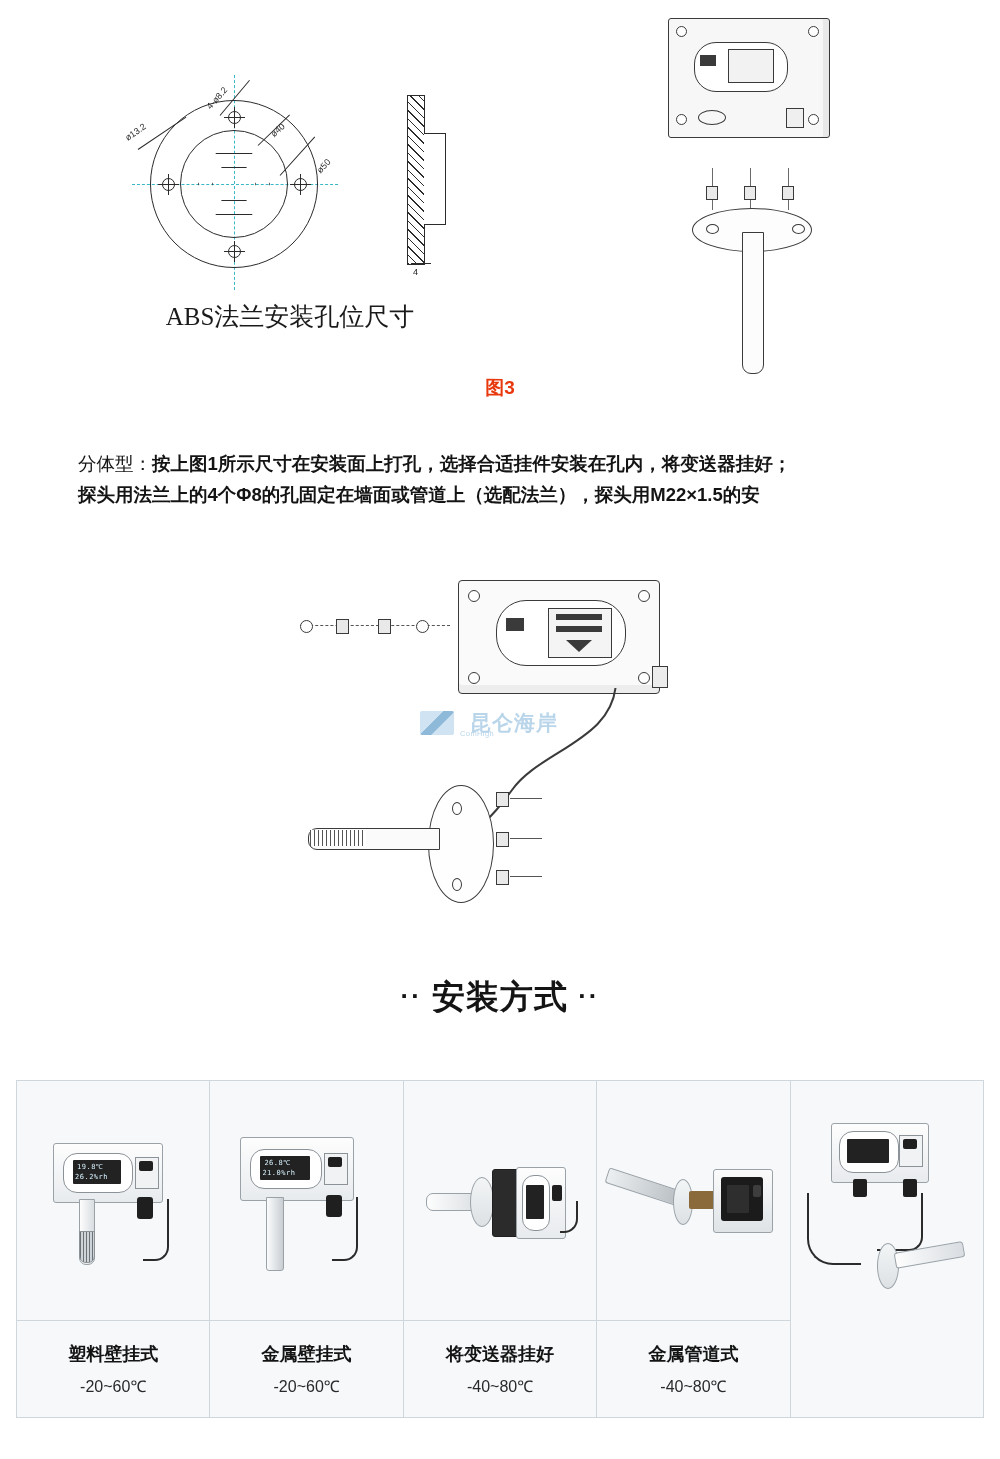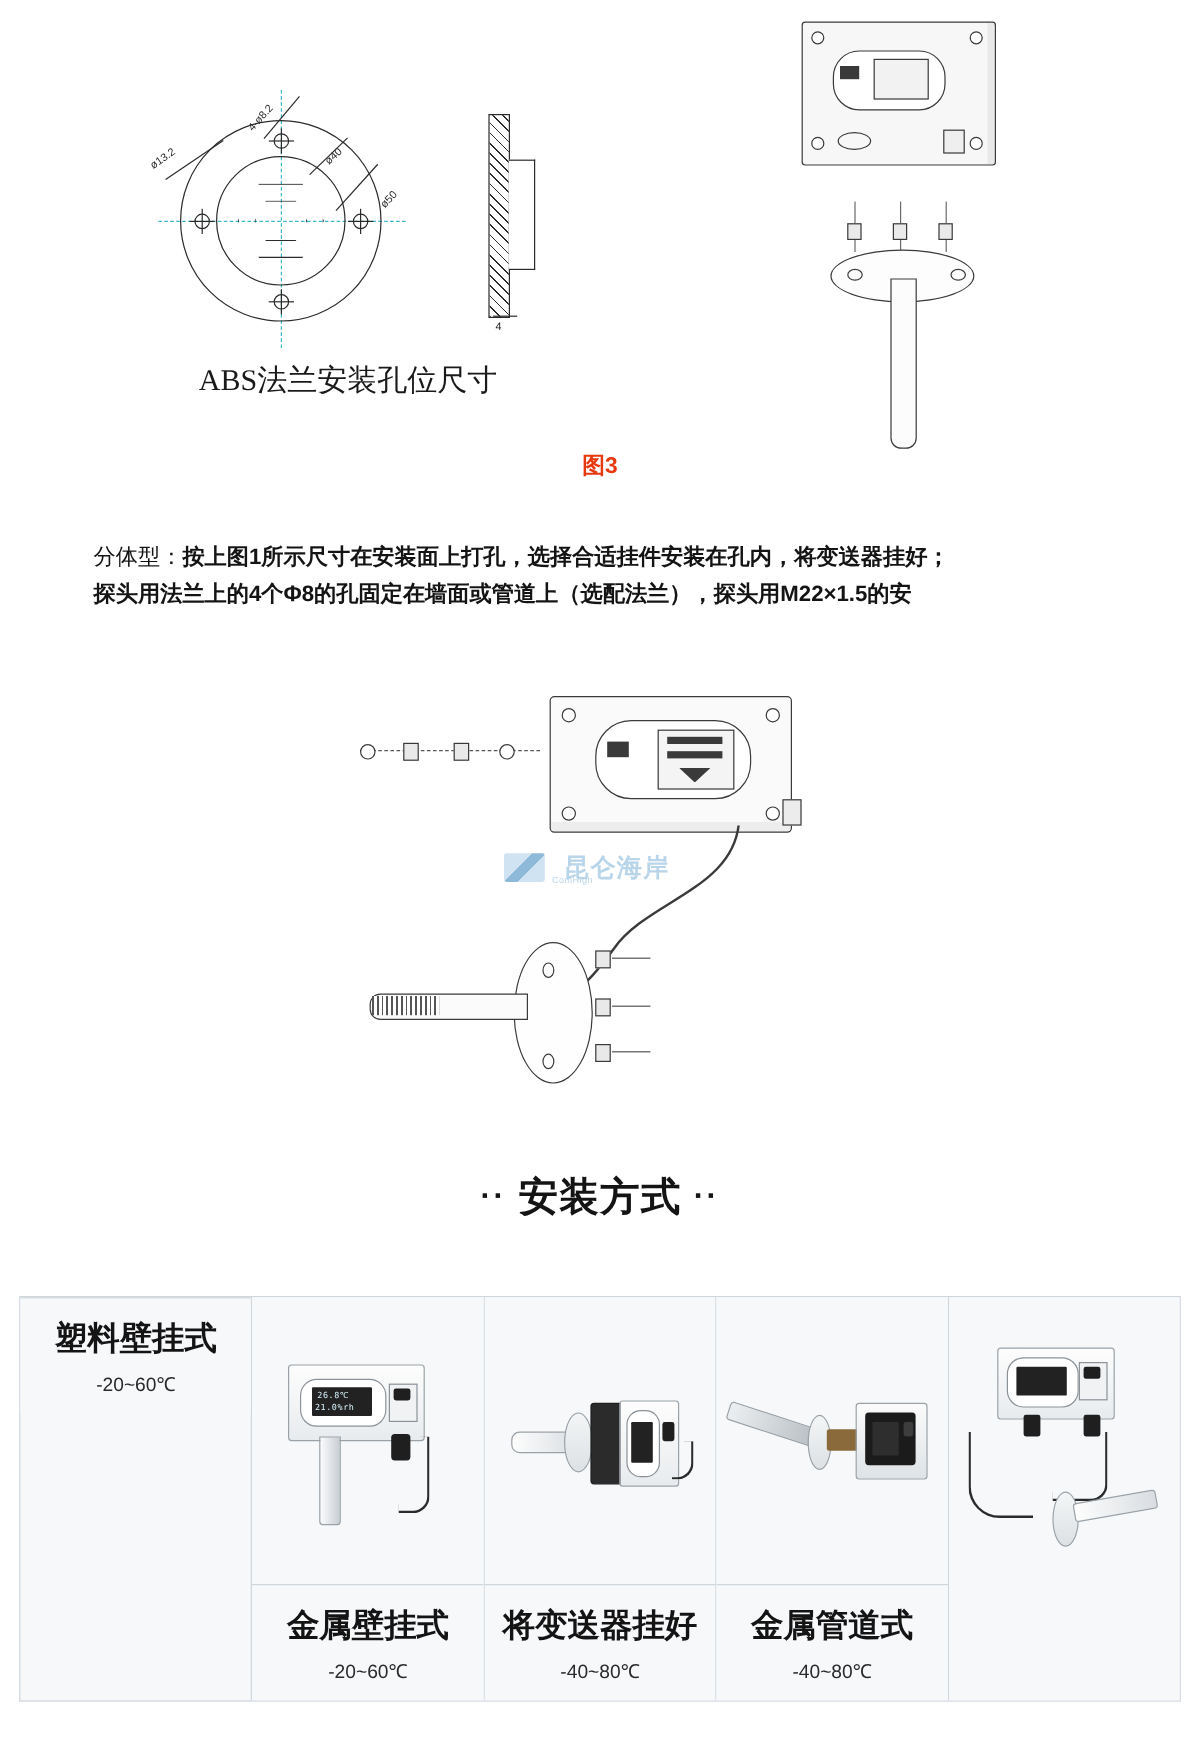--- a/index.html
+++ b/index.html
@@ -522,21 +522,21 @@
     height: 96px;
     border-top: 1px solid #cfd6dc;
     display: flex;
     flex-direction: column;
     align-items: center;
     justify-content: center;
     gap: 9px;
     background: #f6f8fa;
   }
   .glabel .name {
-    font-size: 27px;
+    font-size: 18px;
     font-weight: bold;
     color: #141414;
   }
   .glabel .temp {
     font-size: 16px;
     color: #2a2a2a;
   }
 
   
   .prod-body {
@@ -719,20 +719,33 @@
 
 <div class="section-title">
   <span class="dots">··</span>
   <span>安装方式</span>
   <span class="dots">··</span>
 </div>
 
 <div class="gallery">
 
   <div class="gcell">
+    <div class="gpic">
+      <div class="prod-body" style="left:36px; top:62px; width:108px; height:58px;"></div>
+      <div class="prod-win" style="left:46px; top:72px; width:68px; height:38px;"></div>
+      <div class="prod-lcd" style="left:56px; top:79px; width:48px; height:24px;"></div>
+      <div class="prod-dig" style="left:60px; top:81px;">19.8℃</div>
+      <div class="prod-dig" style="left:58px; top:92px;">26.2%rh</div>
+      <div class="prod-side" style="left:118px; top:76px; width:22px; height:30px; background:#f0f2f4;"></div>
+      <div class="prod-dark" style="left:122px; top:80px; width:14px; height:10px;"></div>
+      <div class="prod-probe" style="left:62px; top:118px; width:14px; height:64px; border-radius:0 0 7px 7px;"></div>
+      <div class="prod-mesh" style="left:62px; top:150px; width:14px; height:30px; border-radius:0 0 7px 7px;"></div>
+      <div class="prod-cable" style="left:126px; top:118px; width:24px; height:60px;"></div>
+      <div class="prod-dark" style="left:120px; top:116px; width:16px; height:22px; border-radius:3px;"></div>
+    </div>
     <div class="glabel">
       <div class="name">塑料壁挂式</div>
       <div class="temp">-20~60℃</div>
     </div>
   </div>
 
   <div class="gcell">
     <div class="gpic">
       <div class="prod-body" style="left:30px; top:56px; width:112px; height:62px;"></div>
       <div class="prod-win" style="left:40px; top:68px; width:70px; height:38px;"></div>

